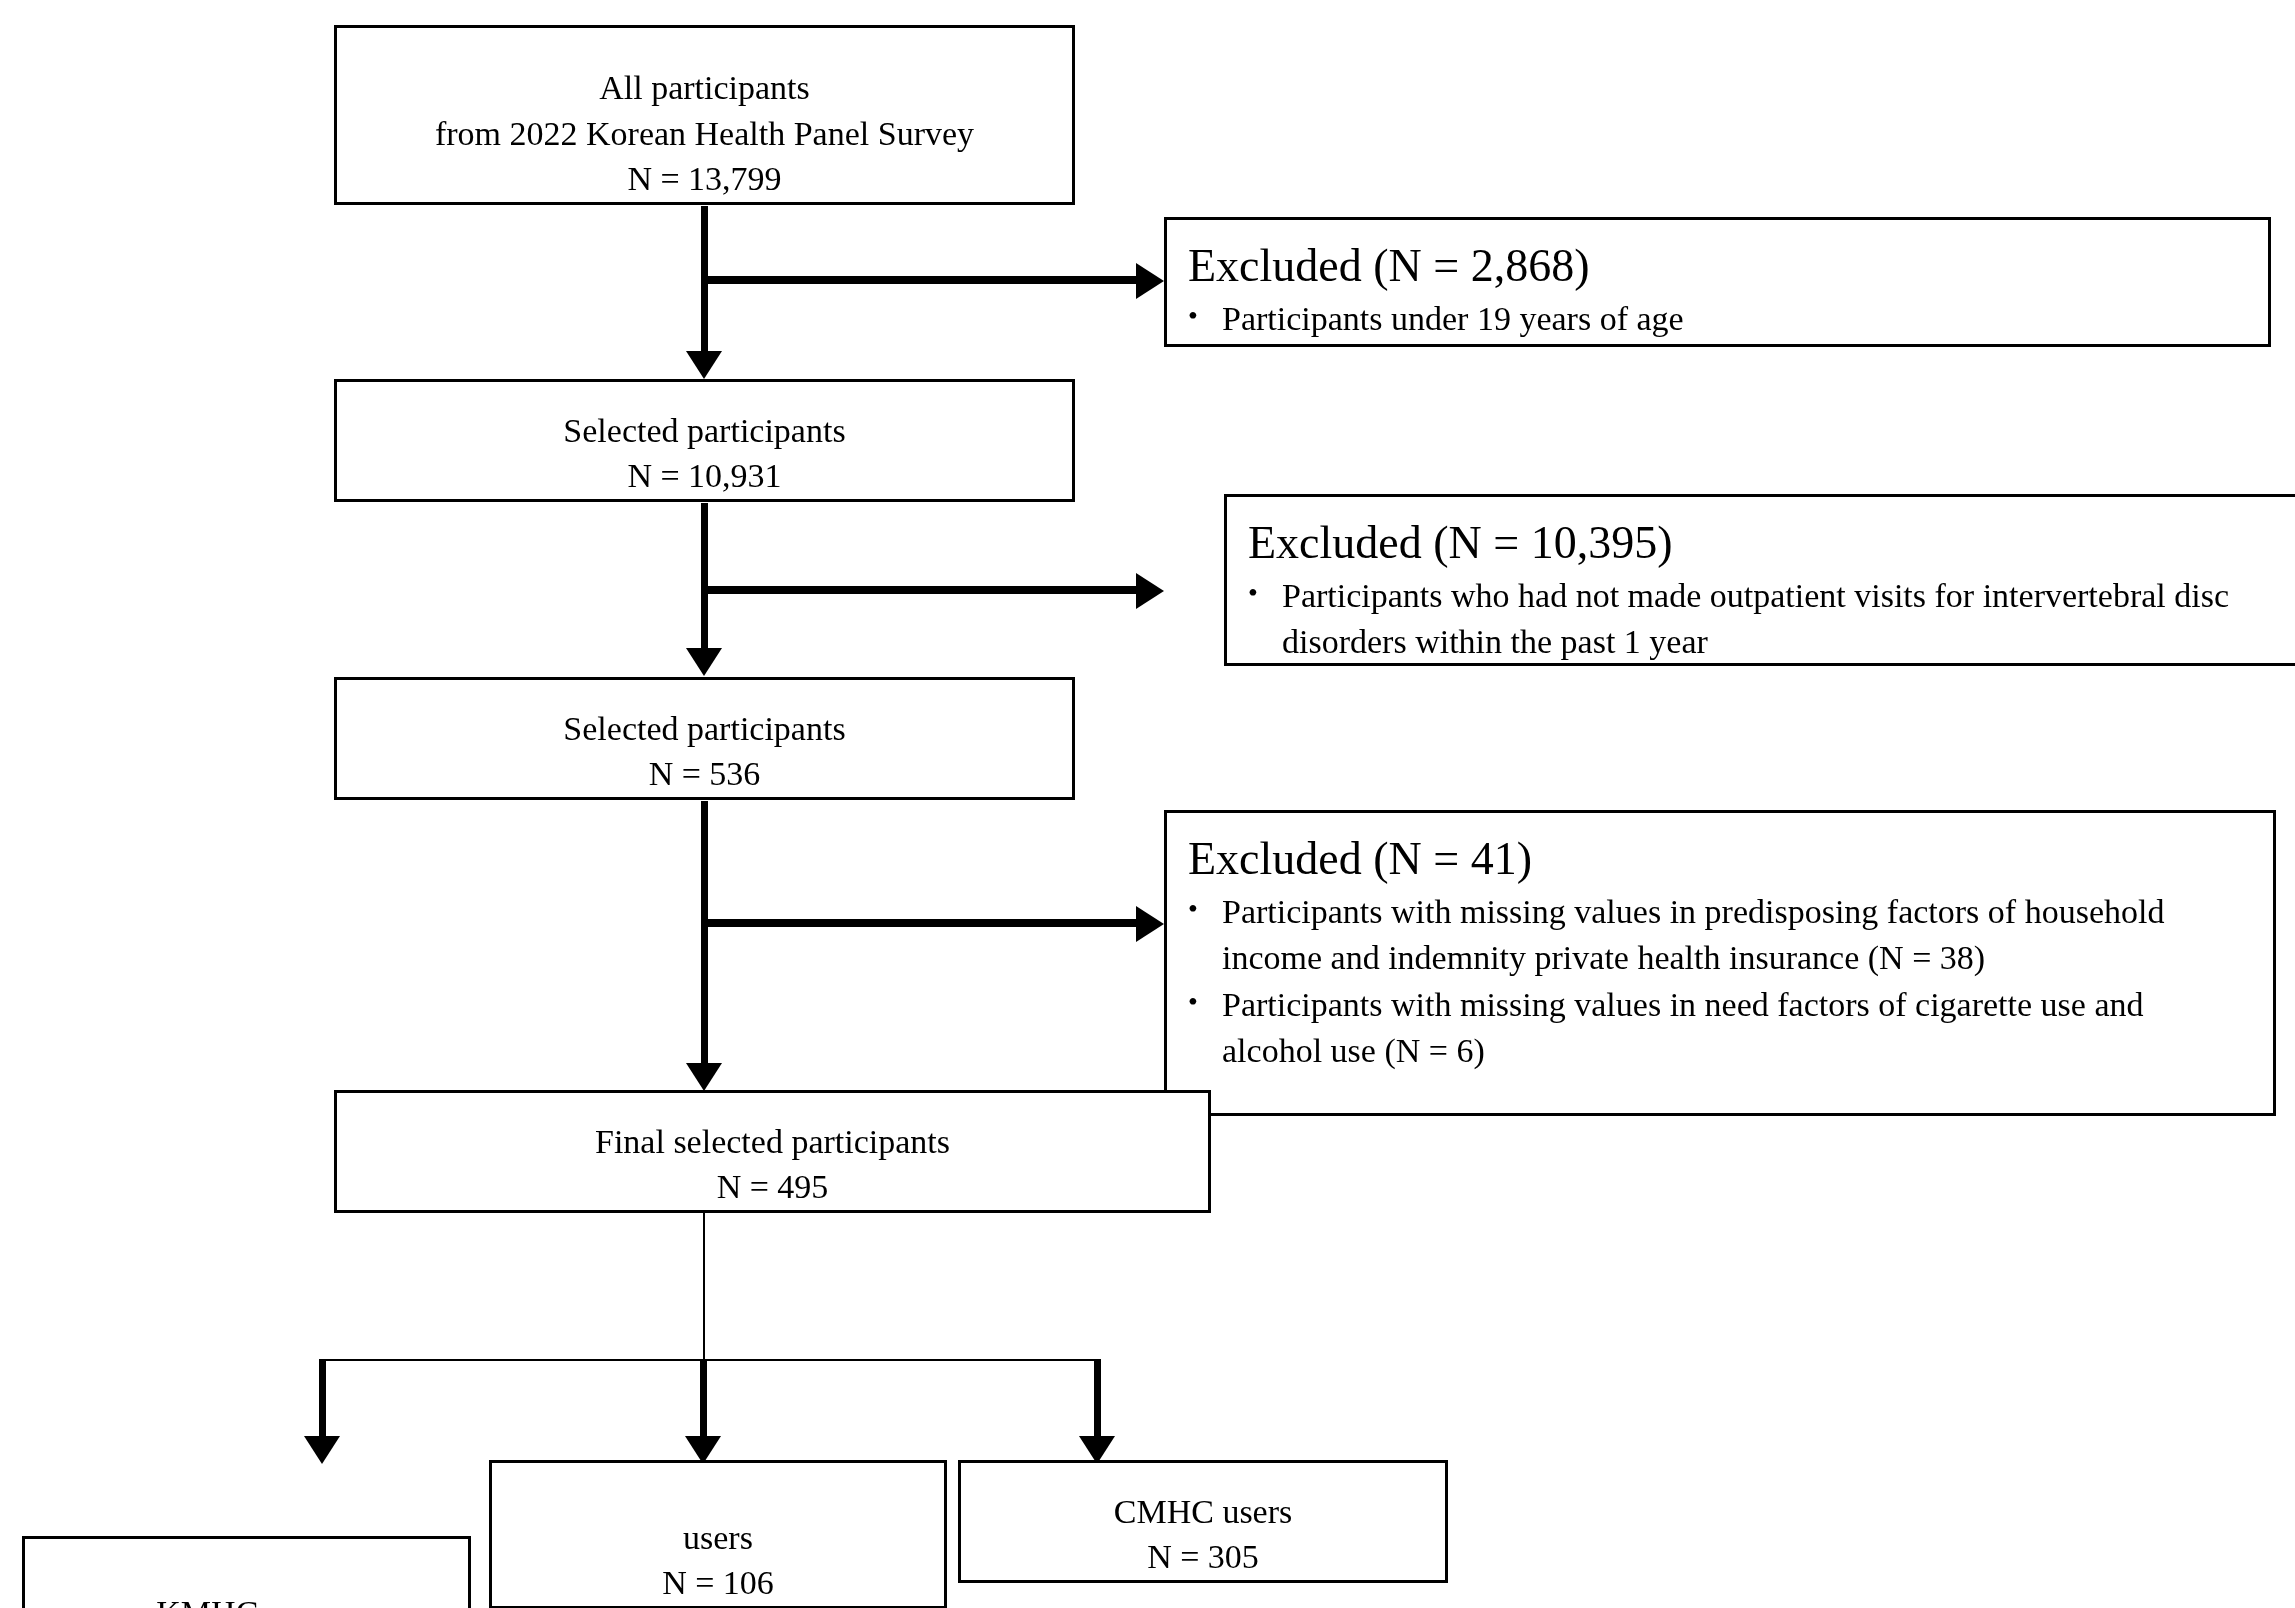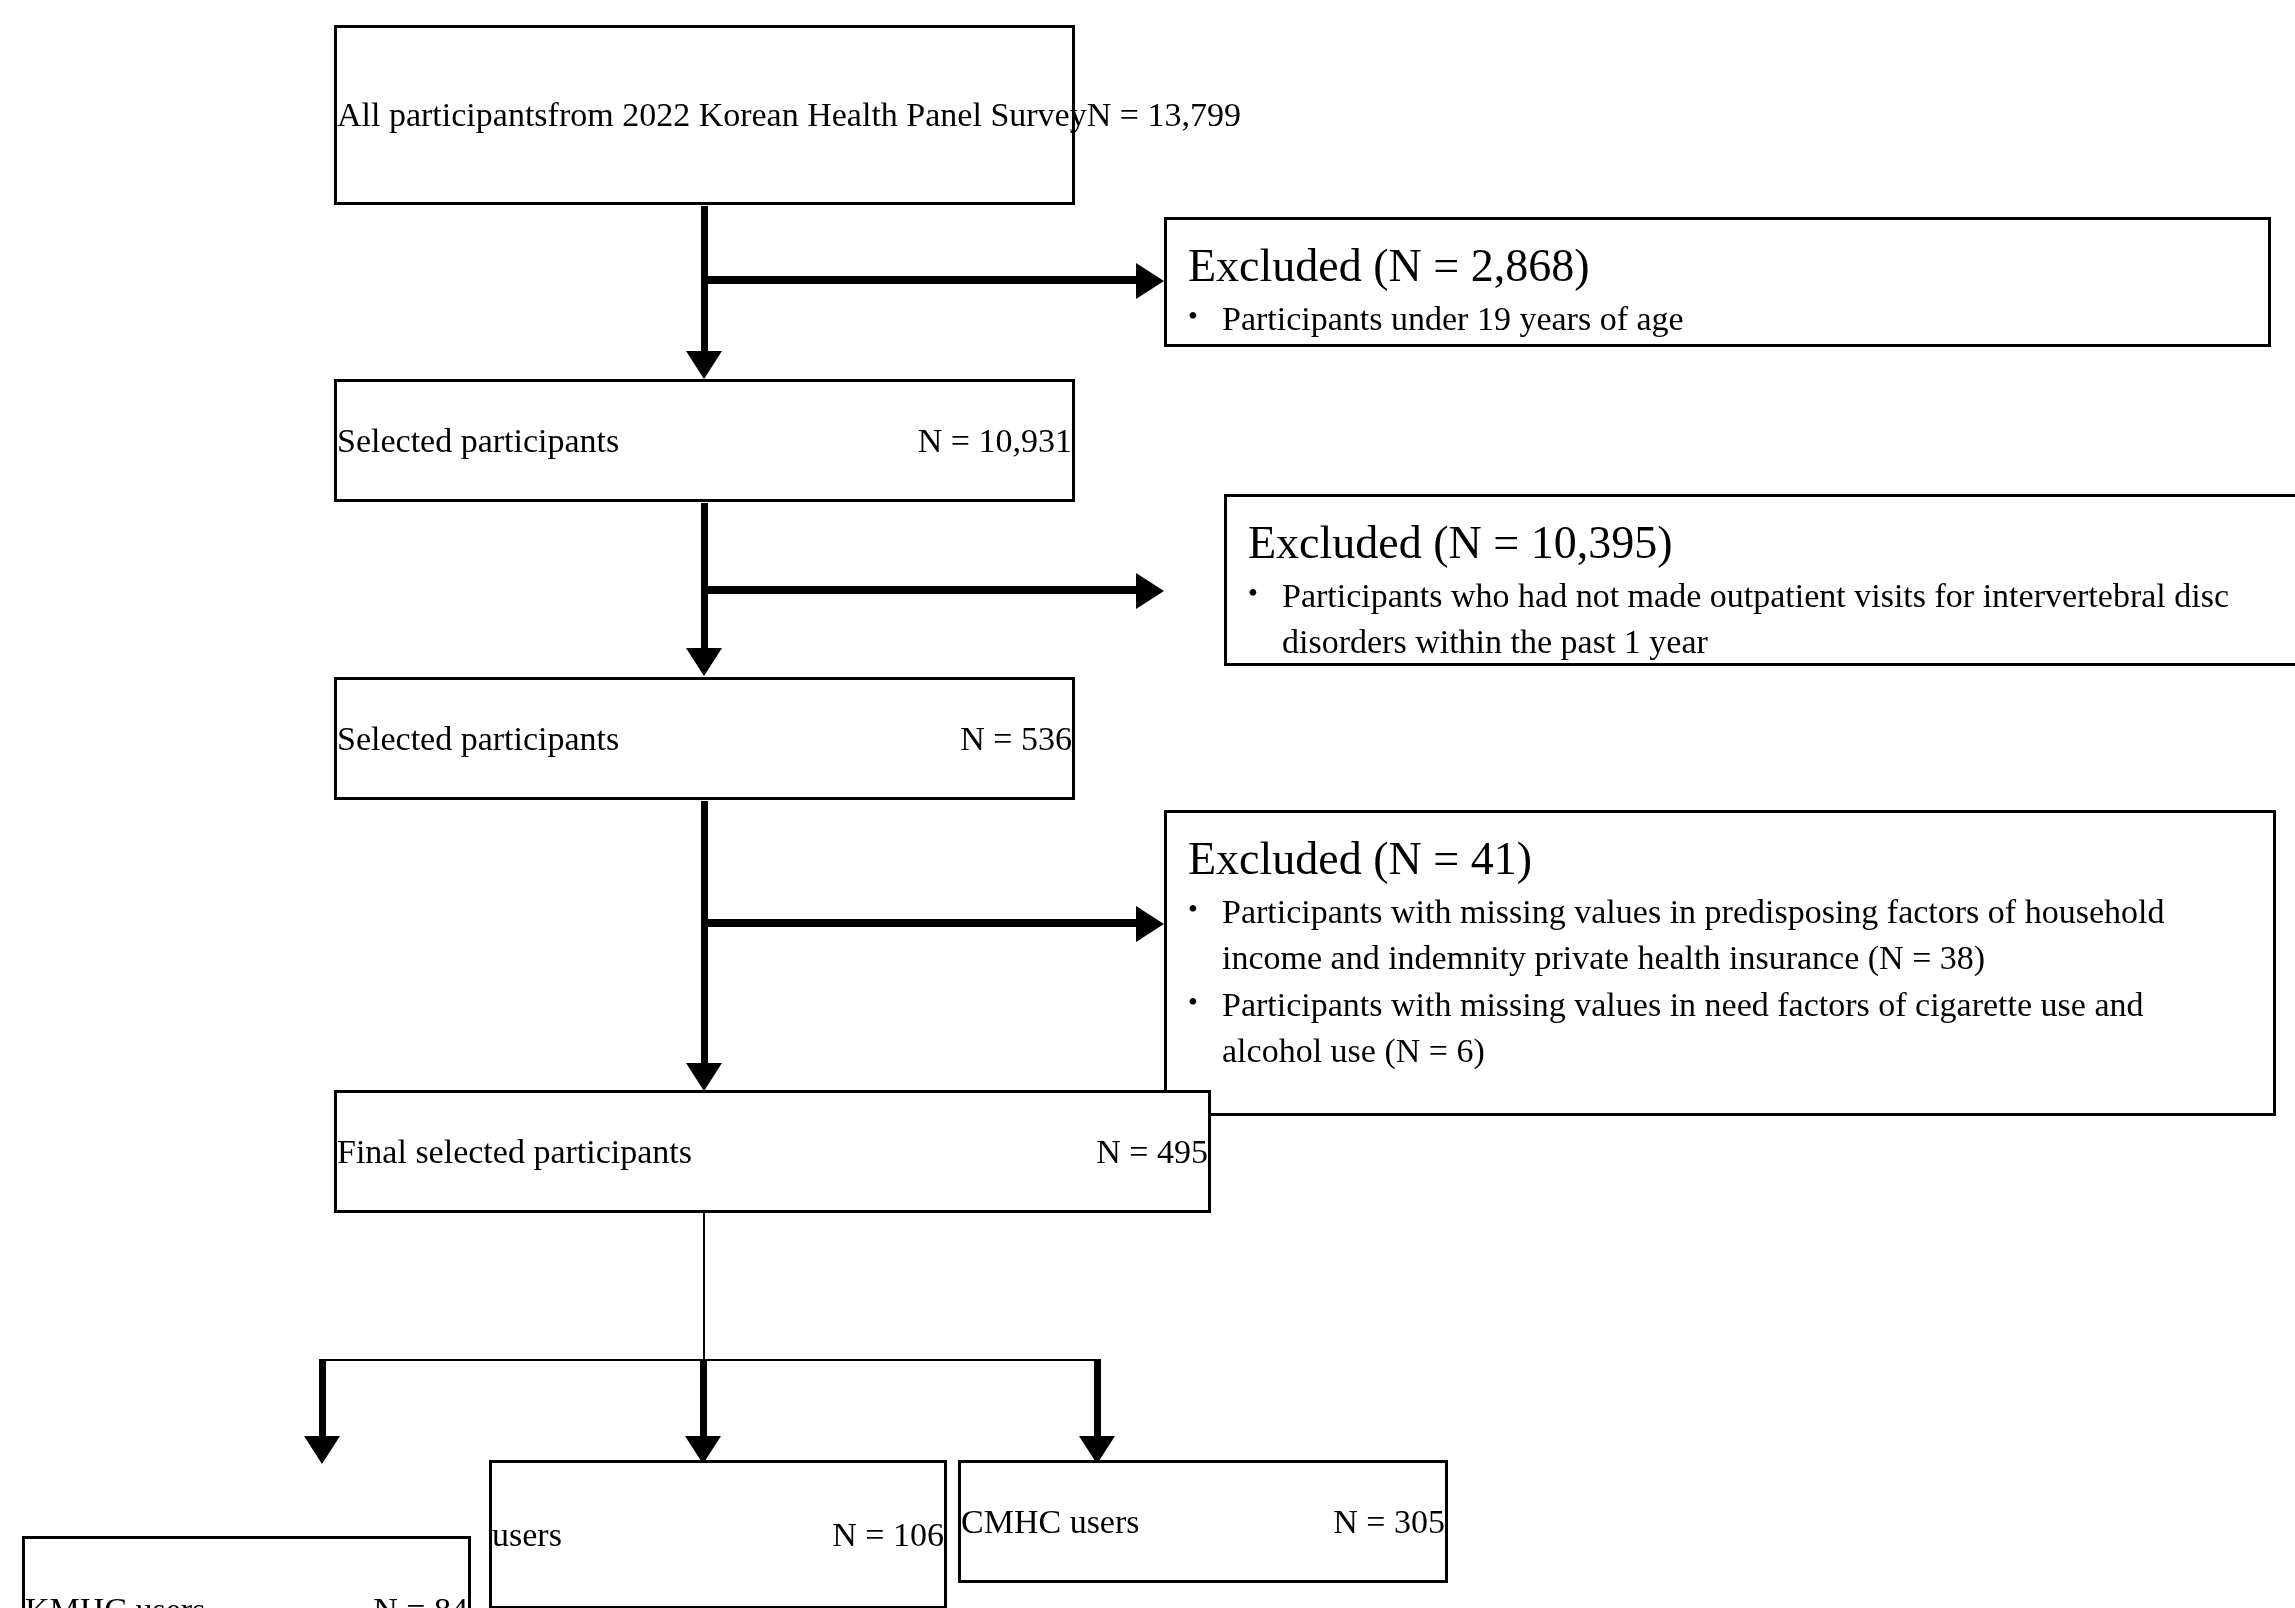--- a/index.html
+++ b/index.html
@@ -17,22 +17,23 @@
     overflow: hidden;
   }
   .box {
     position: absolute;
     box-sizing: border-box;
     border: 3.7px solid #000000;
     background: #ffffff;
   }
   .box-center {
     display: flex;
+    flex-direction: column;
     align-items: center;
-    justify-content: space-between;
+    justify-content: flex-end;
     text-align: center;
   }
   .box-left {
     display: flex;
     flex-direction: column;
     align-items: flex-start;
     justify-content: flex-start;
     text-align: left;
   }
   .line-main {

